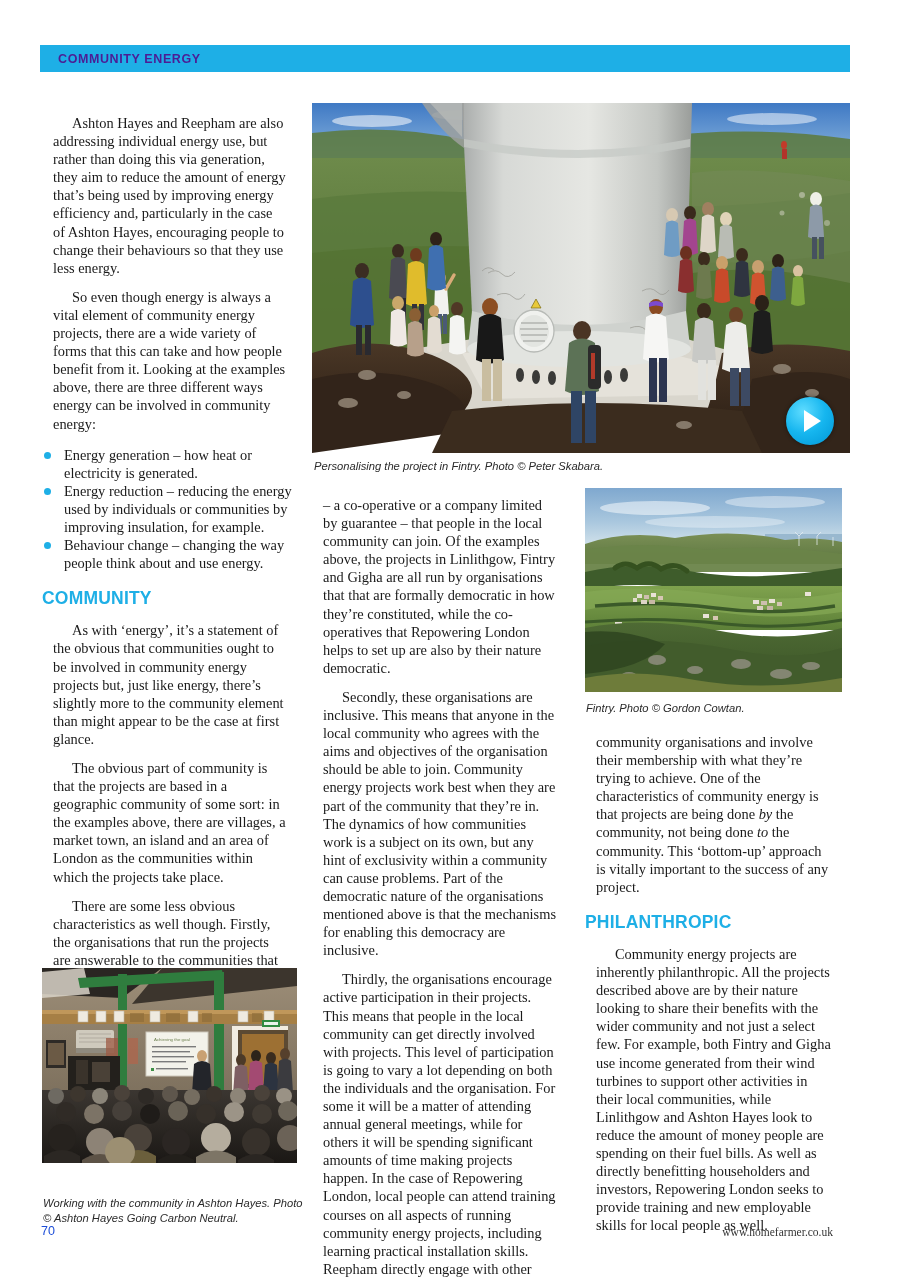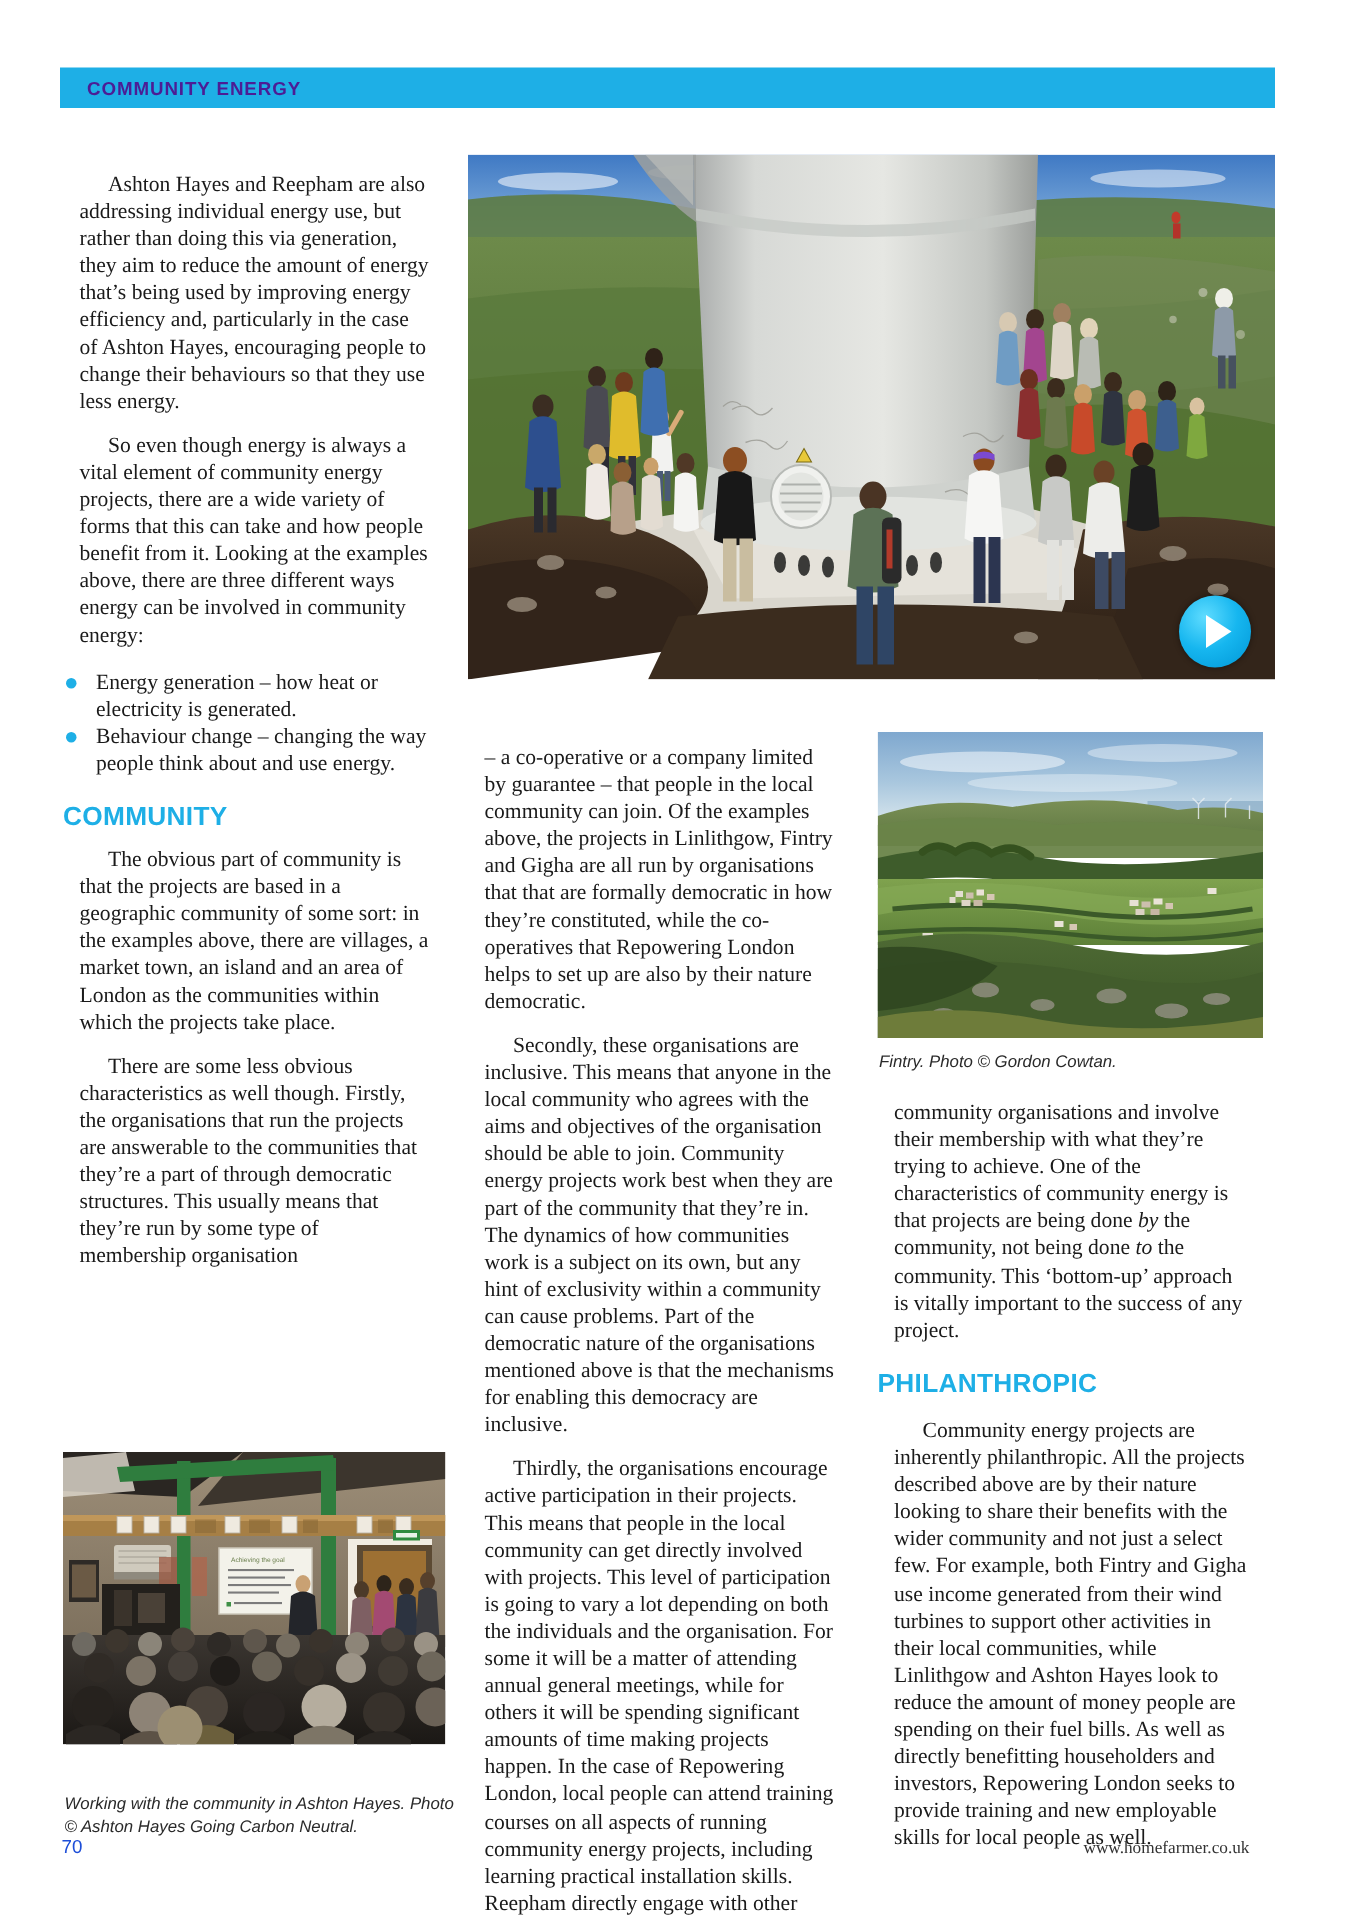--- a/index.html
+++ b/index.html
@@ -176,26 +176,31 @@
     <p class="body">Ashton Hayes and Reepham are also addressing individual energy use, but rather than doing this via generation, they aim to reduce the amount of energy that’s being used by improving energy efficiency and, particularly in the case of Ashton Hayes, encouraging people to change their behaviours so that they use less energy.</p>
     <p class="body">So even though energy is always a vital element of community energy projects, there are a wide variety of forms that this can take and how people benefit from it. Looking at the examples above, there are three different ways energy can be involved in community energy:</p>
 
     <ul class="bullets">
       <li>
         <span class="dot"></span>
         <span>Energy generation – how heat or electricity is generated.</span>
       </li>
       <li>
         <span class="dot"></span>
+        <span>Energy reduction – reducing the energy used by individuals or communities by improving insulation, for example.</span>
+      </li>
+      <li>
+        <span class="dot"></span>
         <span>Behaviour change – changing the way people think about and use energy.</span>
       </li>
     </ul>
 
     <div class="section-heading">COMMUNITY</div>
 
+    <p class="body" style="margin-top:14px">As with ‘energy’, it’s a statement of the obvious that communities ought to be involved in community energy projects but, just like energy, there’s slightly more to the community element than might appear to be the case at first glance.</p>
     <p class="body">The obvious part of community is that the projects are based in a geographic community of some sort: in the examples above, there are villages, a market town, an island and an area of London as the communities within which the projects take place.</p>
     <p class="body">There are some less obvious characteristics as well though. Firstly, the organisations that run the projects are answerable to the communities that they’re a part of through democratic structures. This usually means that they’re run by some type of membership organisation</p>
   </div>
 
   <div class="col col2">
     <p class="body noindent">– a co-operative or a company limited by guarantee – that people in the local community can join. Of the examples above, the projects in Linlithgow, Fintry and Gigha are all run by organisations that that are formally democratic in how they’re constituted, while the co-operatives that Repowering London helps to set up are also by their nature democratic.</p>
     <p class="body">Secondly, these organisations are inclusive. This means that anyone in the local community who agrees with the aims and objectives of the organisation should be able to join. Community energy projects work best when they are part of the community that they’re in. The dynamics of how communities work is a subject on its own, but any hint of exclusivity within a community can cause problems. Part of the democratic nature of the organisations mentioned above is that the mechanisms for enabling this democracy are inclusive.</p>
     <p class="body">Thirdly, the organisations encourage active participation in their projects. This means that people in the local community can get directly involved with projects. This level of participation is going to vary a lot depending on both the individuals and the organisation. For some it will be a matter of attending annual general meetings, while for others it will be spending significant amounts of time making projects happen. In the case of Repowering London, local people can attend training courses on all aspects of running community energy projects, including learning practical installation skills. Reepham directly engage with other</p>
   </div>
 
@@ -401,20 +406,21 @@
         <rect x="507" y="134" width="5" height="22" fill="#46515f"></rect>
 
         <ellipse cx="472" cy="42" rx="3" ry="4" fill="#c23a2a"></ellipse>
         <rect x="470" y="46" width="5" height="10" fill="#b3332a"></rect>
       </g>
 
       <rect x="0" y="0" width="538" height="350" fill="none" stroke="#ffffff" stroke-width="0"></rect>
     </svg>
   </div>
 
+  <div class="caption" id="caption-turbine">Personalising the project in Fintry. Photo © Peter Skabara.</div>
 
   <div class="play-button">
     <span class="tri"></span>
   </div>
 
   <div class="photo" id="photo-fintry">
     <svg width="257" height="204" viewBox="0 0 257 204" xmlns="http://www.w3.org/2000/svg">
       <defs>
         <linearGradient id="fSky" x1="0" y1="0" x2="0" y2="1">
           <stop offset="0%" stop-color="#7fa8cf"></stop>

